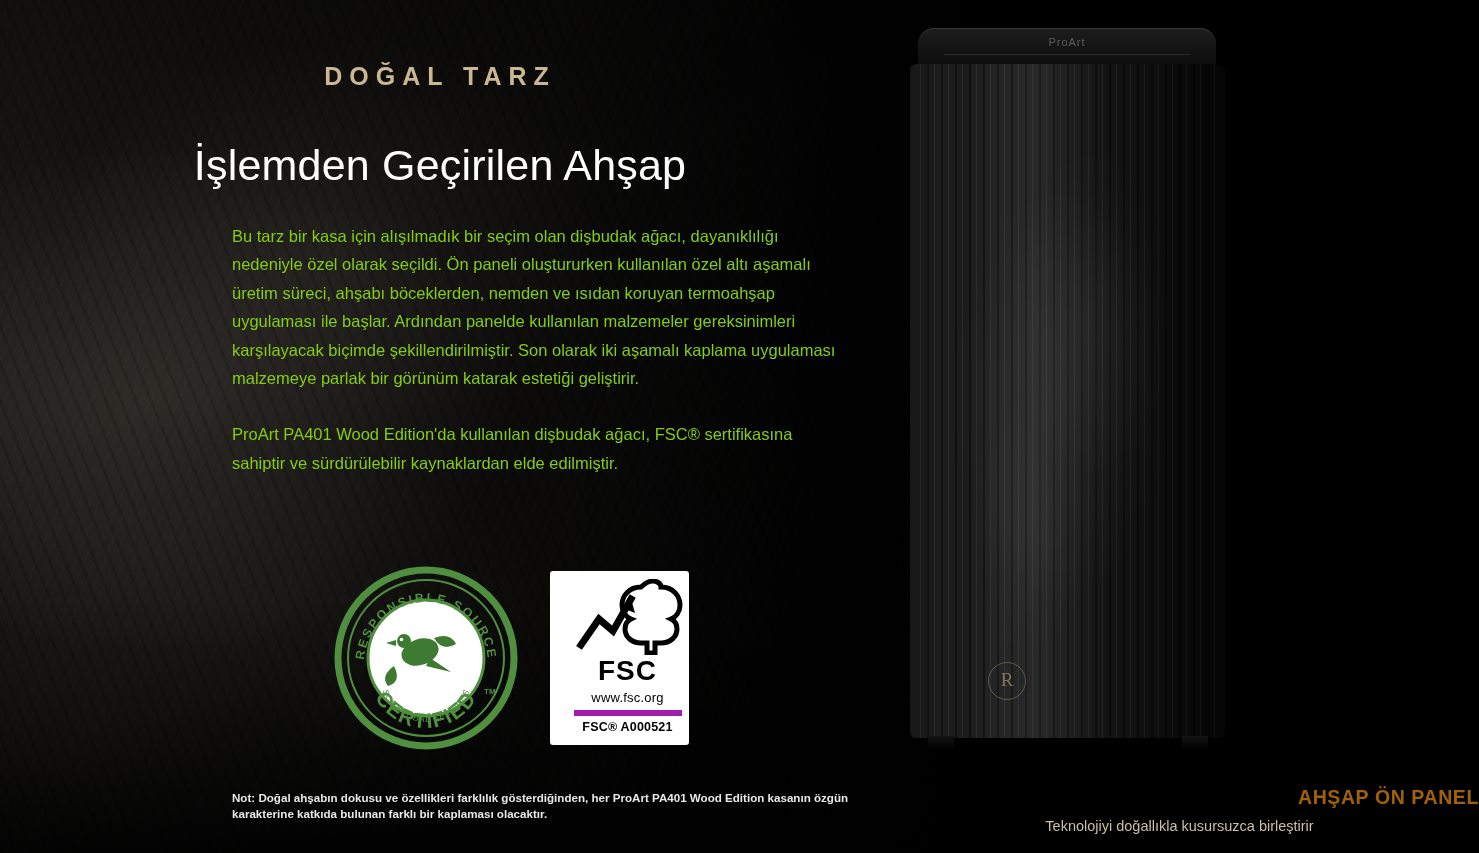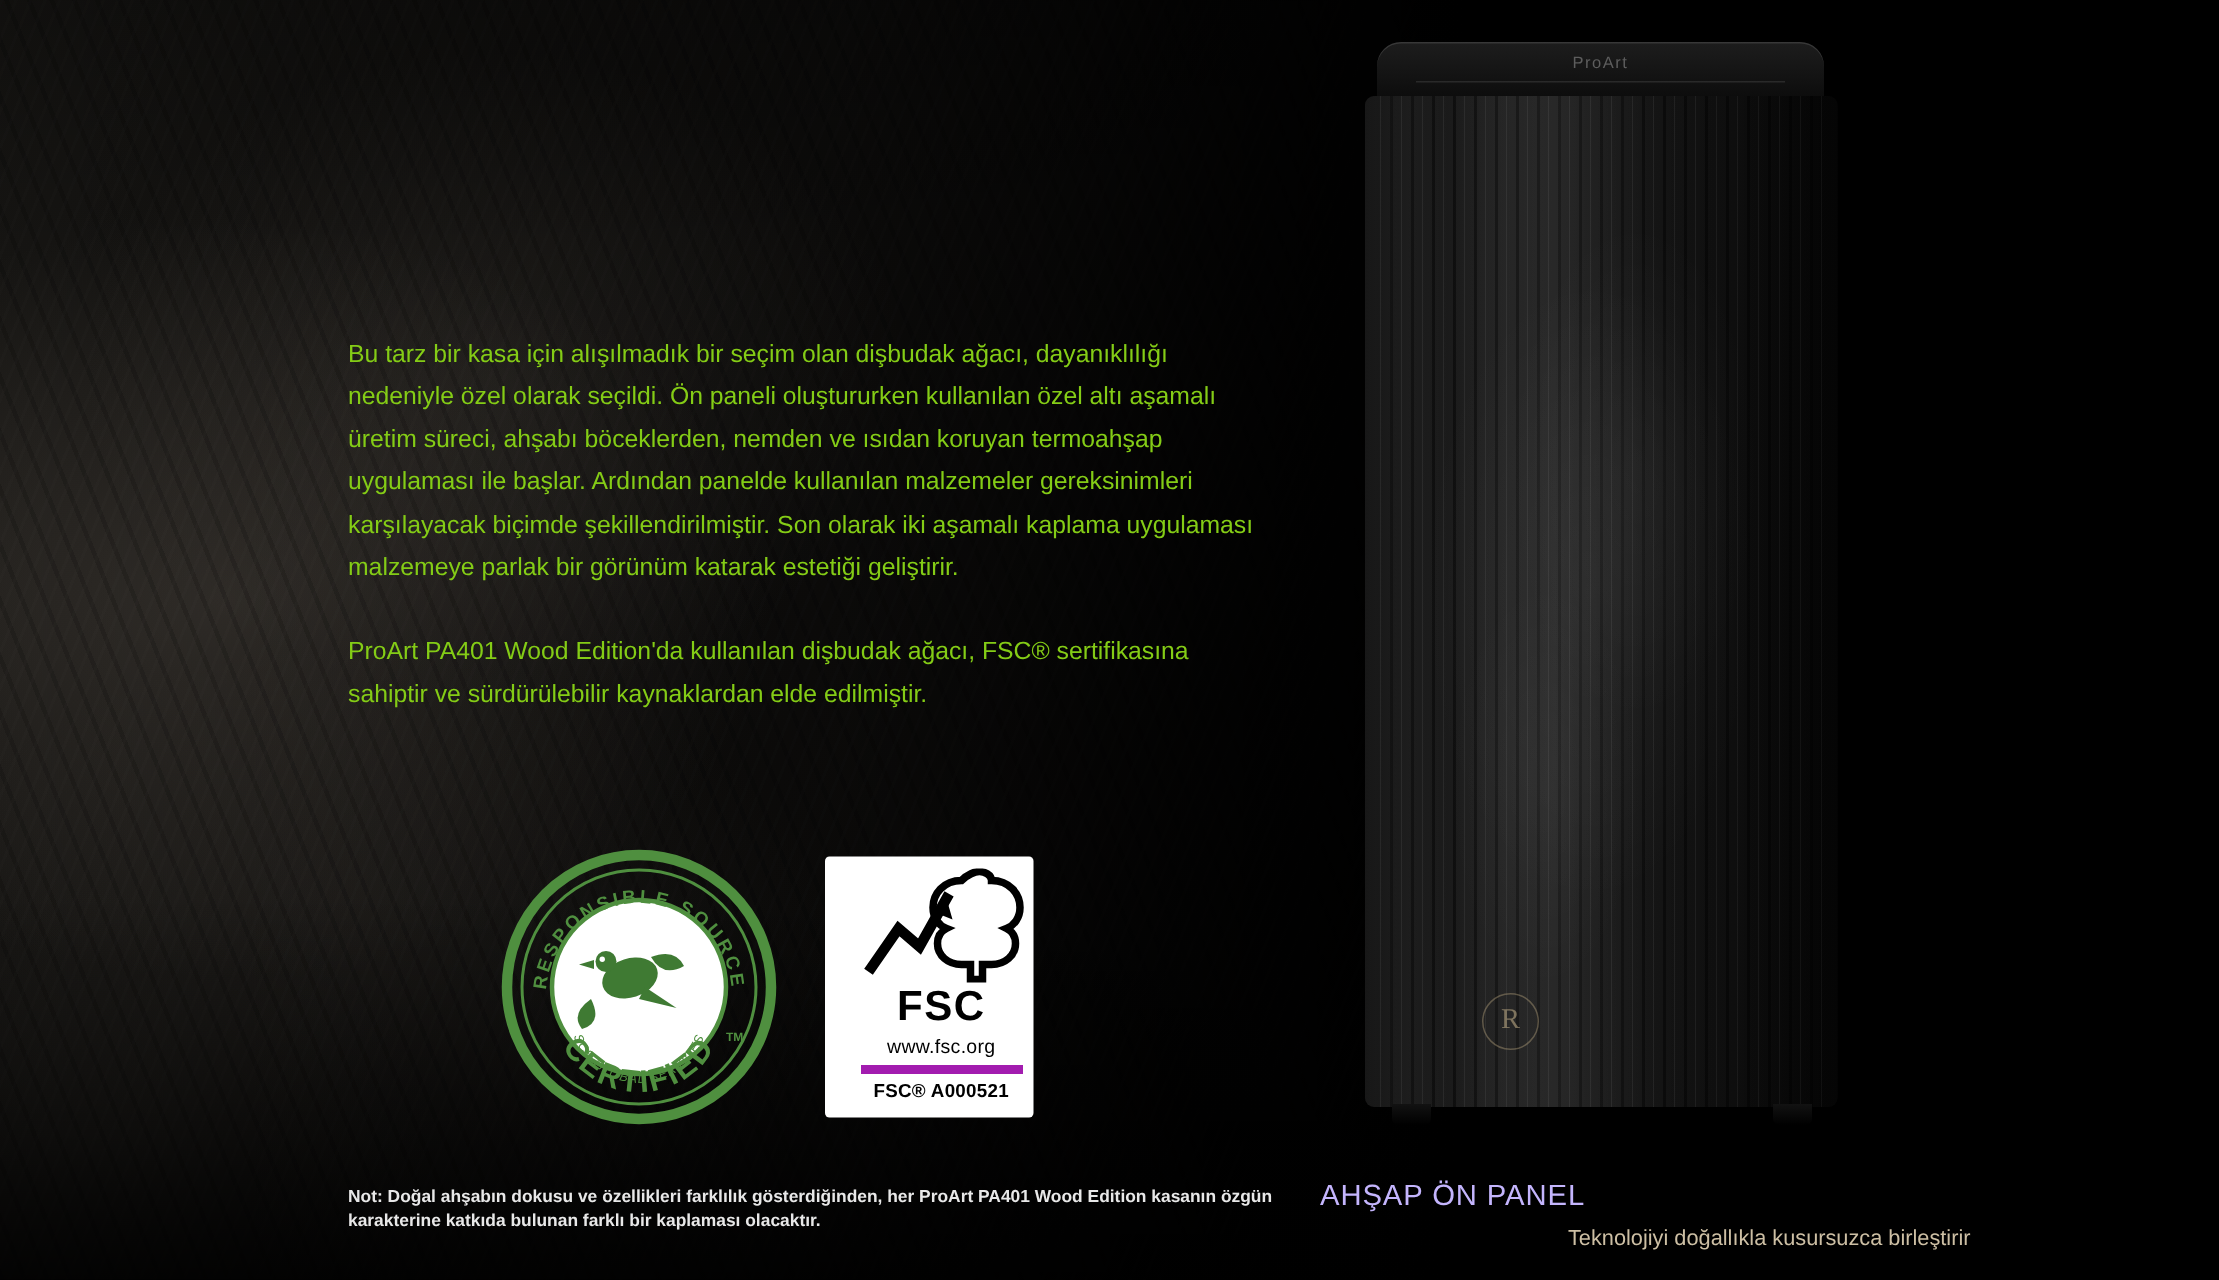--- a/index.html
+++ b/index.html
@@ -284,25 +284,25 @@
     border-radius: 0 0 4px 4px;
   }
   .pc-foot.l { left: 18px; }
   .pc-foot.r { left: 272px; }
 
   .caption-title {
     position: absolute;
     left: 0;
     top: 786px;
     width: 599px;
-    text-align: left;
+    text-align: right;
     font-size: 19.5px;
-    font-weight: normal;
+    font-weight: bold;
     letter-spacing: .6px;
-    color: #c4b5fd;
+    color: #a16207;
   }
   .caption-sub {
     position: absolute;
     left: 0;
     top: 818px;
     width: 599px;
     text-align: center;
     font-size: 14.5px;
     color: #cdbfa4;
   }
@@ -311,21 +311,23 @@
 <body>
 
 <div class="page">
 
   <div class="bg-texture"></div>
   <div class="bg-fade-right"></div>
   <div class="bg-fade-bottom"></div>
 
   <div class="left-col">
 
-
+    <div class="eyebrow">DOĞAL TARZ</div>
+
+    <h1 class="headline">İşlemden Geçirilen Ahşap</h1>
 
     <div class="body-copy">
       <p>Bu tarz bir kasa için alışılmadık bir seçim olan dişbudak ağacı, dayanıklılığı nedeniyle özel olarak seçildi. Ön paneli oluştururken kullanılan özel altı aşamalı üretim süreci, ahşabı böceklerden, nemden ve ısıdan koruyan termoahşap uygulaması ile başlar. Ardından panelde kullanılan malzemeler gereksinimleri karşılayacak biçimde şekillendirilmiştir. Son olarak iki aşamalı kaplama uygulaması malzemeye parlak bir görünüm katarak estetiği geliştirir.</p>
       <p>ProArt PA401 Wood Edition'da kullanılan dişbudak ağacı, FSC® sertifikasına sahiptir ve sürdürülebilir kaynaklardan elde edilmiştir.</p>
     </div>
 
     <div class="badges">
 
       <div class="scs-badge">
         <svg viewBox="0 0 184 184" width="184" height="184" aria-hidden="true">

